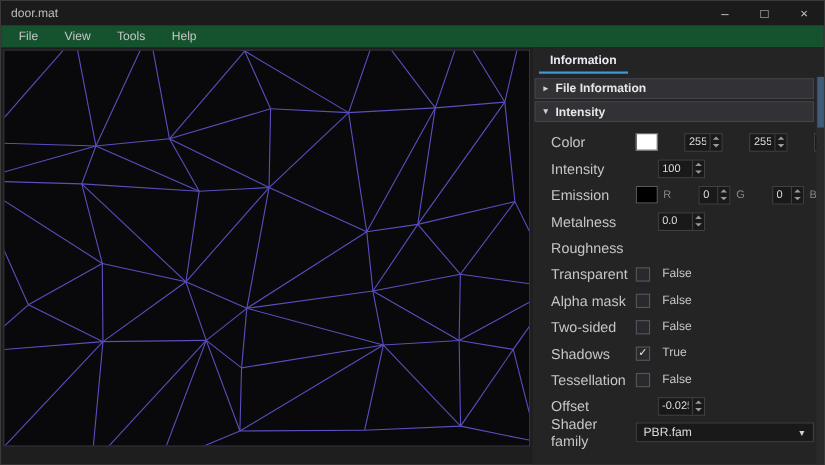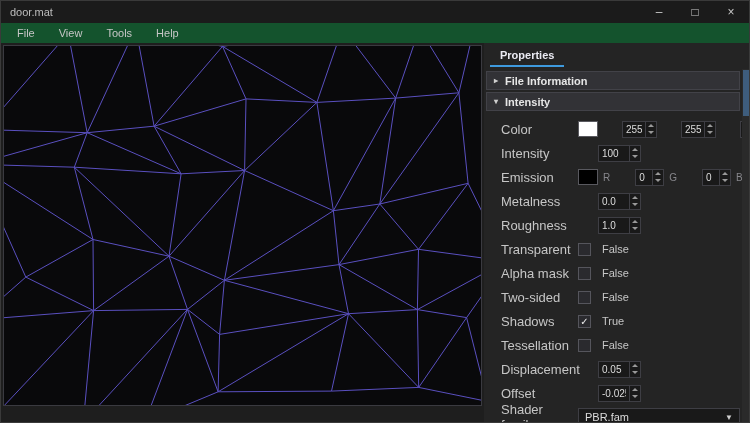--- a/index.html
+++ b/index.html
@@ -227,21 +227,21 @@
           <line x1="183.5" y1="263.4" x2="79.3" y2="376.5"></line>
           <line x1="183.5" y1="263.4" x2="214.1" y2="345.8"></line>
           <line x1="344.5" y1="267.7" x2="214.1" y2="345.8"></line>
           <line x1="344.5" y1="267.7" x2="414.7" y2="341.4"></line>
           <line x1="462.6" y1="271.6" x2="414.7" y2="341.4"></line>
         </g>
       </svg>
   </div>
 
   <div class="panel">
-    <div class="tab">Properties</div>
+    <div class="tab">Information</div>
 
     <div class="sections">
       <div class="section-header">
         <span class="sec-arrow">▸</span>
         <span>File Information</span>
       </div>
       <div class="section-header">
         <span class="sec-arrow">▾</span>
         <span>Intensity</span>
       </div>
@@ -371,33 +371,20 @@
                   <div class="spin-btn">
                     <i class="tri-down"></i>
                   </div>
                 </div>
             </div>
           </div>
         </div>
 
         <div class="row">
           <span class="rlabel">Roughness</span>
-          <div class="controls">
-            <div class="spin spin-md">
-              <input class="spin-val" value="1.0" style="">
-              <div class="spin-btns">
-                  <div class="spin-btn">
-                    <i class="tri-up"></i>
-                  </div>
-                  <div class="spin-btn">
-                    <i class="tri-down"></i>
-                  </div>
-                </div>
-            </div>
-          </div>
         </div>
 
         <div class="row">
           <span class="rlabel">Transparent</span>
           <div class="controls">
             <div class="checkbox">
                 <span></span>
               </div>
             <span class="cb-label">False</span>
           </div>
@@ -436,36 +423,20 @@
         <div class="row">
           <span class="rlabel">Tessellation</span>
           <div class="controls">
             <div class="checkbox">
                 <span></span>
               </div>
             <span class="cb-label">False</span>
           </div>
         </div>
 
-        <div class="row">
-          <span class="rlabel">Displacement</span>
-          <div class="controls">
-            <div class="spin spin-md">
-              <input class="spin-val" value="0.05" style="">
-              <div class="spin-btns">
-                  <div class="spin-btn">
-                    <i class="tri-up"></i>
-                  </div>
-                  <div class="spin-btn">
-                    <i class="tri-down"></i>
-                  </div>
-                </div>
-            </div>
-          </div>
-        </div>
 
         <div class="row">
           <span class="rlabel">Offset</span>
           <div class="controls">
             <div class="spin spin-md">
               <input class="spin-val" value="-0.025" style="">
               <div class="spin-btns">
                   <div class="spin-btn">
                     <i class="tri-up"></i>
                   </div>

